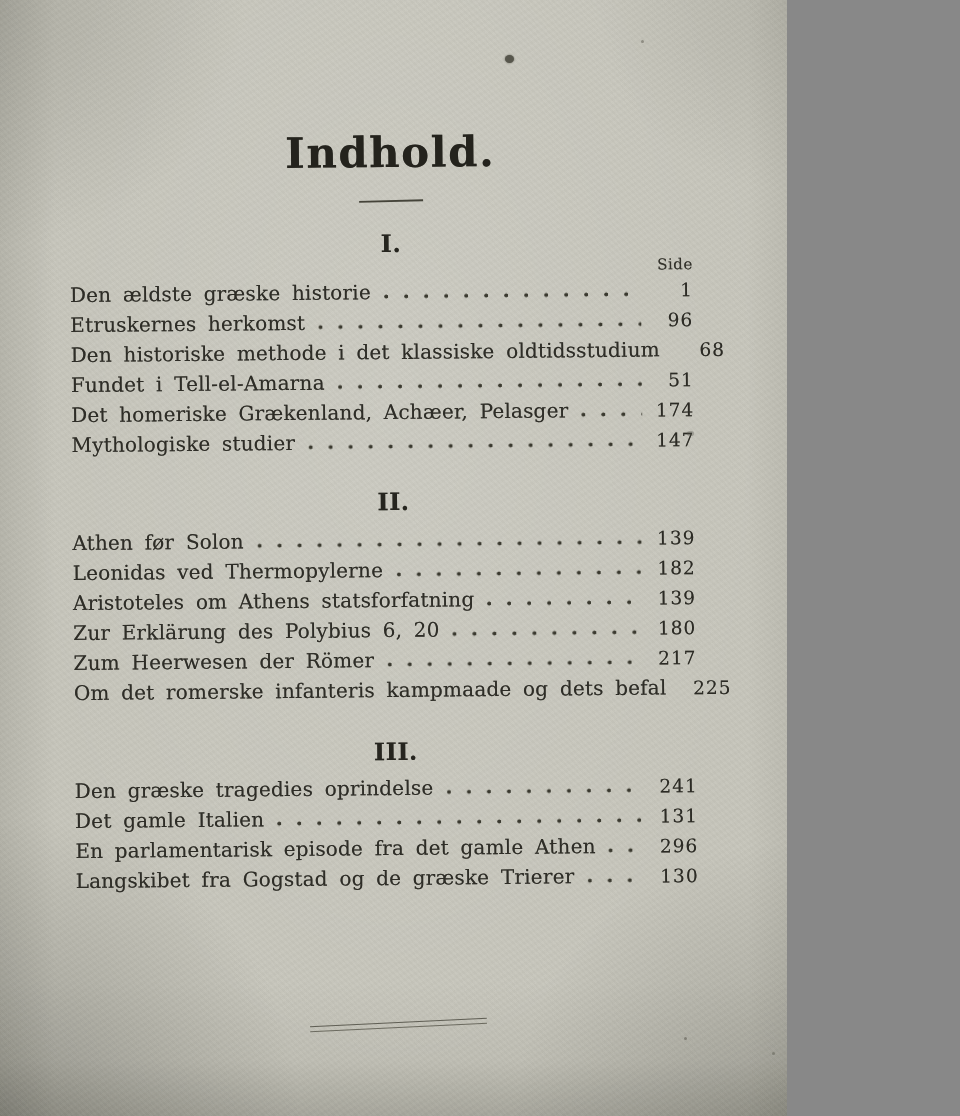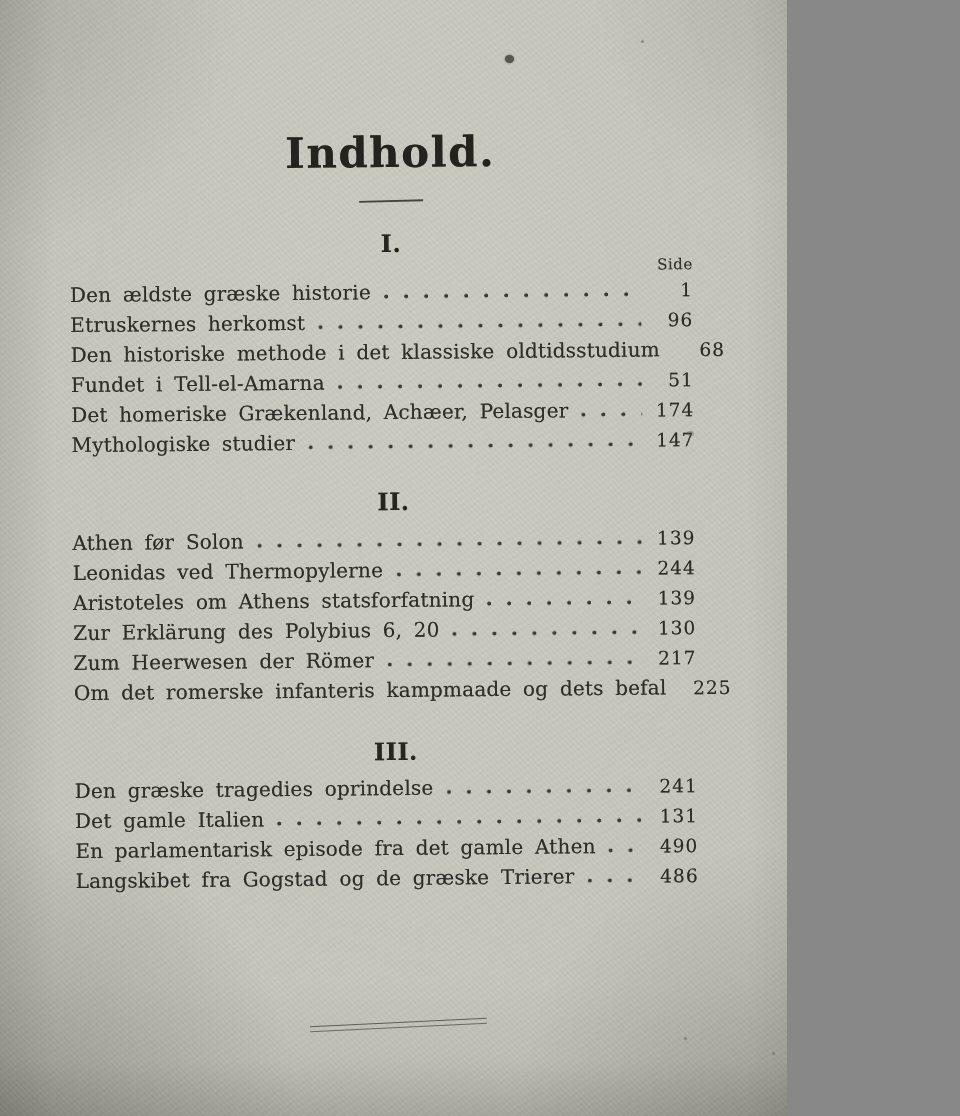--- a/index.html
+++ b/index.html
@@ -169,66 +169,66 @@
 
     <div class="toc-rows after-numeral">
       <div class="toc-row">
         <span class="entry-title">Athen før Solon</span>
         <span class="dot-leader"></span>
         <span class="page-number">139</span>
       </div>
       <div class="toc-row">
         <span class="entry-title">Leonidas ved Thermopylerne</span>
         <span class="dot-leader"></span>
-        <span class="page-number">244</span>
+        <span class="page-number">182</span>
       </div>
       <div class="toc-row">
         <span class="entry-title">Aristoteles om Athens statsforfatning</span>
         <span class="dot-leader"></span>
         <span class="page-number">139</span>
       </div>
       <div class="toc-row">
         <span class="entry-title">Zur Erklärung des Polybius 6, 20</span>
         <span class="dot-leader"></span>
+        <span class="page-number">180</span>
+      </div>
+      <div class="toc-row">
+        <span class="entry-title">Zum Heerwesen der Römer</span>
+        <span class="dot-leader"></span>
+        <span class="page-number">217</span>
+      </div>
+      <div class="toc-row">
+        <span class="entry-title">Om det romerske infanteris kampmaade og dets befal</span>
+        <span class="dot-leader"></span>
+        <span class="page-number">225</span>
+      </div>
+    </div>
+
+    <div class="section-numeral numeral-3">III.</div>
+
+    <div class="toc-rows after-numeral-3">
+      <div class="toc-row">
+        <span class="entry-title">Den græske tragedies oprindelse</span>
+        <span class="dot-leader"></span>
+        <span class="page-number">241</span>
+      </div>
+      <div class="toc-row">
+        <span class="entry-title">Det gamle Italien</span>
+        <span class="dot-leader"></span>
+        <span class="page-number">131</span>
+      </div>
+      <div class="toc-row">
+        <span class="entry-title">En parlamentarisk episode fra det gamle Athen</span>
+        <span class="dot-leader"></span>
+        <span class="page-number">296</span>
+      </div>
+      <div class="toc-row">
+        <span class="entry-title">Langskibet fra Gogstad og de græske Trierer</span>
+        <span class="dot-leader"></span>
         <span class="page-number">130</span>
-      </div>
-      <div class="toc-row">
-        <span class="entry-title">Zum Heerwesen der Römer</span>
-        <span class="dot-leader"></span>
-        <span class="page-number">217</span>
-      </div>
-      <div class="toc-row">
-        <span class="entry-title">Om det romerske infanteris kampmaade og dets befal</span>
-        <span class="dot-leader"></span>
-        <span class="page-number">225</span>
-      </div>
-    </div>
-
-    <div class="section-numeral numeral-3">III.</div>
-
-    <div class="toc-rows after-numeral-3">
-      <div class="toc-row">
-        <span class="entry-title">Den græske tragedies oprindelse</span>
-        <span class="dot-leader"></span>
-        <span class="page-number">241</span>
-      </div>
-      <div class="toc-row">
-        <span class="entry-title">Det gamle Italien</span>
-        <span class="dot-leader"></span>
-        <span class="page-number">131</span>
-      </div>
-      <div class="toc-row">
-        <span class="entry-title">En parlamentarisk episode fra det gamle Athen</span>
-        <span class="dot-leader"></span>
-        <span class="page-number">490</span>
-      </div>
-      <div class="toc-row">
-        <span class="entry-title">Langskibet fra Gogstad og de græske Trierer</span>
-        <span class="dot-leader"></span>
-        <span class="page-number">486</span>
       </div>
     </div>
 
     <div class="bottom-rule"></div>
   </div>
 
   <div class="speck s1"></div>
   <div class="speck s2"></div>
   <div class="speck s3"></div>
   <div class="speck s4"></div>

